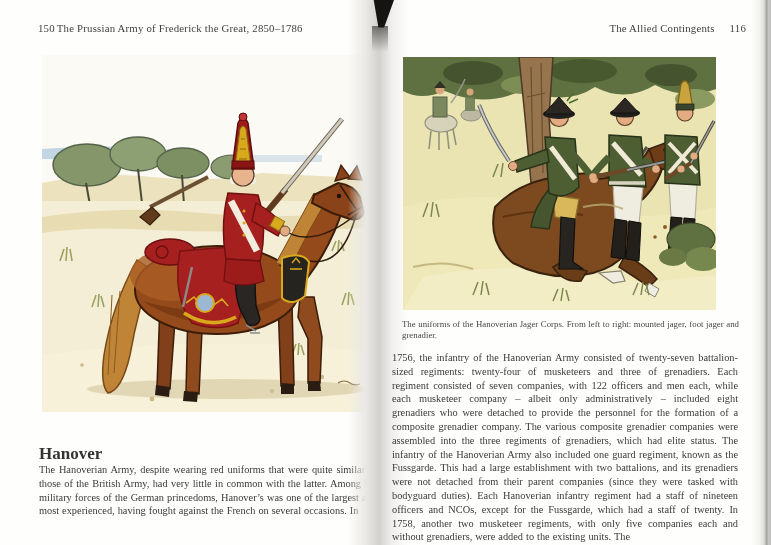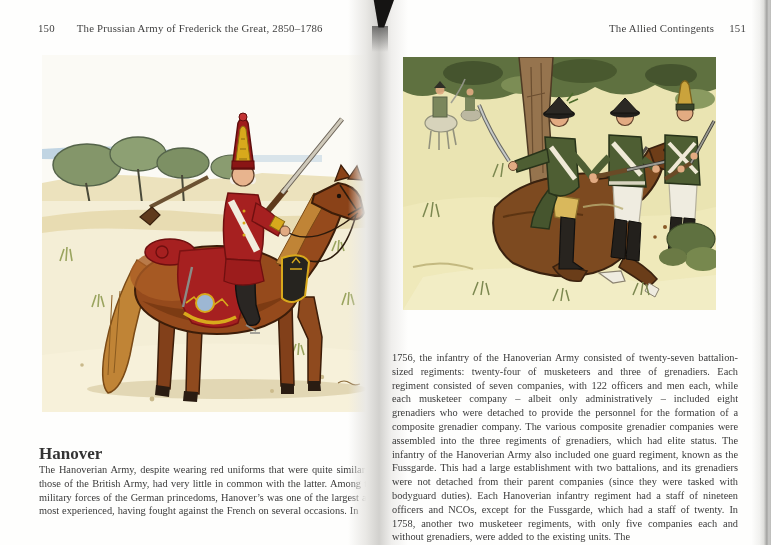--- a/index.html
+++ b/index.html
@@ -10,21 +10,21 @@
   .gutter{position:absolute;left:348px;top:0;width:60px;height:545px;
           background:linear-gradient(90deg,rgba(200,198,194,0) 0%,#e9e8e5 30%,#d2d1ce 52%,#efeeec 72%,rgba(255,255,255,0) 100%);}
   .spine-wedge{position:absolute;left:368px;top:0;width:26px;height:30px;background:#151413;
                clip-path:polygon(22% 0,100% 0,62% 92%,40% 92%);}
   .spine-fade{position:absolute;left:372px;top:26px;width:16px;height:26px;
               background:linear-gradient(180deg,rgba(20,20,20,.55),rgba(20,20,20,0));}
   .right-page-edge{position:absolute;left:752px;top:0;width:19px;height:545px;
                    background:linear-gradient(90deg,#fdfdfc 0%,#f1f1ef 40%,#dededb 62%,#a2a2a0 78%,#c9c9c7 88%,#bdbdbb 100%);}
 
   
-  .runhead{position:absolute;top:22px;font-size:10.8px;letter-spacing:.2px;color:#3f3f3f;display:flex;gap:22px;}
+  .runhead{position:absolute;top:22px;font-size:10.8px;letter-spacing:.2px;color:#3f3f3f;display:flex;gap:2px;}
   .runhead-left{left:38px;}
   .runhead-right{left:400px;width:346px;justify-content:flex-end;gap:15px;}
 
   .caption{font-size:8.8px;line-height:11px;color:#474747;}
   .caption-left{position:absolute;left:42px;top:419px;width:336px;text-align:center;}
   .caption-right{position:absolute;left:402px;top:319px;width:337px;text-align:justify;}
 
   .section-heading{position:absolute;left:39px;top:444px;font-size:17px;font-weight:bold;color:#333;}
 
   .bodytext{font-size:10.35px;line-height:13.8px;text-align:justify;color:#3a3a3a;word-spacing:.4px;}
@@ -157,21 +157,21 @@
 
   <div class="section-heading">Hanover</div>
   <div class="bodytext body-left">The Hanoverian Army, despite wearing red uniforms that were quite similar to those of the British Army, had very little in common with the latter. Among the military forces of the German princedoms, Hanover’s was one of the largest and most experienced, having fought against the French on several occasions. In</div>
 
   <div class="gutter"></div>
   <div class="spine-wedge"></div>
   <div class="spine-fade"></div>
 
   <div class="runhead runhead-right">
     <span>The Allied Contingents</span>
-    <span>151</span>
+    <span>116</span>
   </div>
 
   <div class="illus illus-right">
     <svg viewBox="0 0 313 253">
       <rect width="313" height="253" fill="#eae4b2"></rect>
       <path d="M0,150 Q80,130 160,150 Q240,168 313,150 L313,253 L0,253 Z" fill="#efe9ba"></path>
       <path d="M20,220 Q120,200 240,226 L313,218 L313,253 L0,253 Z" fill="#f2eec8" opacity="0.8"></path>
 
       <g>
         <path d="M0,0 H313 V32 Q282,44 252,28 Q222,46 192,30 Q162,50 122,32 Q82,52 42,34 Q18,44 0,34 Z" fill="#5f7140"></path>
@@ -275,16 +275,17 @@
           <path d="M230,238 l5,-12 M238,238 l2,-13 M246,238 l-3,-11"></path>
           <path d="M90,120 l5,-13 M98,120 l2,-14"></path>
         </g>
         <path d="M10,210 q30,-8 60,2 M180,150 q24,-6 40,2" stroke="#b8ad72" stroke-width="2" fill="none" opacity="0.8"></path>
         <circle cx="262" cy="170" r="2" fill="#8a5a28"></circle>
           <circle cx="252" cy="180" r="1.8" fill="#8a5a28"></circle>
       </g>
     </svg>
   </div>
 
+  <div class="caption caption-right">The uniforms of the Hanoverian Jager Corps. From left to right: mounted jager, foot jager and grenadier.</div>
   <div class="bodytext body-right">1756, the infantry of the Hanoverian Army consisted of twenty-seven battalion-sized regiments: twenty-four of musketeers and three of grenadiers. Each regiment consisted of seven companies, with 122 officers and men each, while each musketeer company – albeit only administratively – included eight grenadiers who were detached to provide the personnel for the formation of a composite grenadier company. The various composite grenadier companies were assembled into the three regiments of grenadiers, which had elite status. The infantry of the Hanoverian Army also included one guard regiment, known as the Fussgarde. This had a large establishment with two battalions, and its grenadiers were not detached from their parent companies (since they were tasked with bodyguard duties). Each Hanoverian infantry regiment had a staff of nineteen officers and NCOs, except for the Fussgarde, which had a staff of twenty. In 1758, another two musketeer regiments, with only five companies each and without grenadiers, were added to the existing units. The</div>
 
   <div class="right-page-edge"></div>
 </div>
 
 </body></html>

